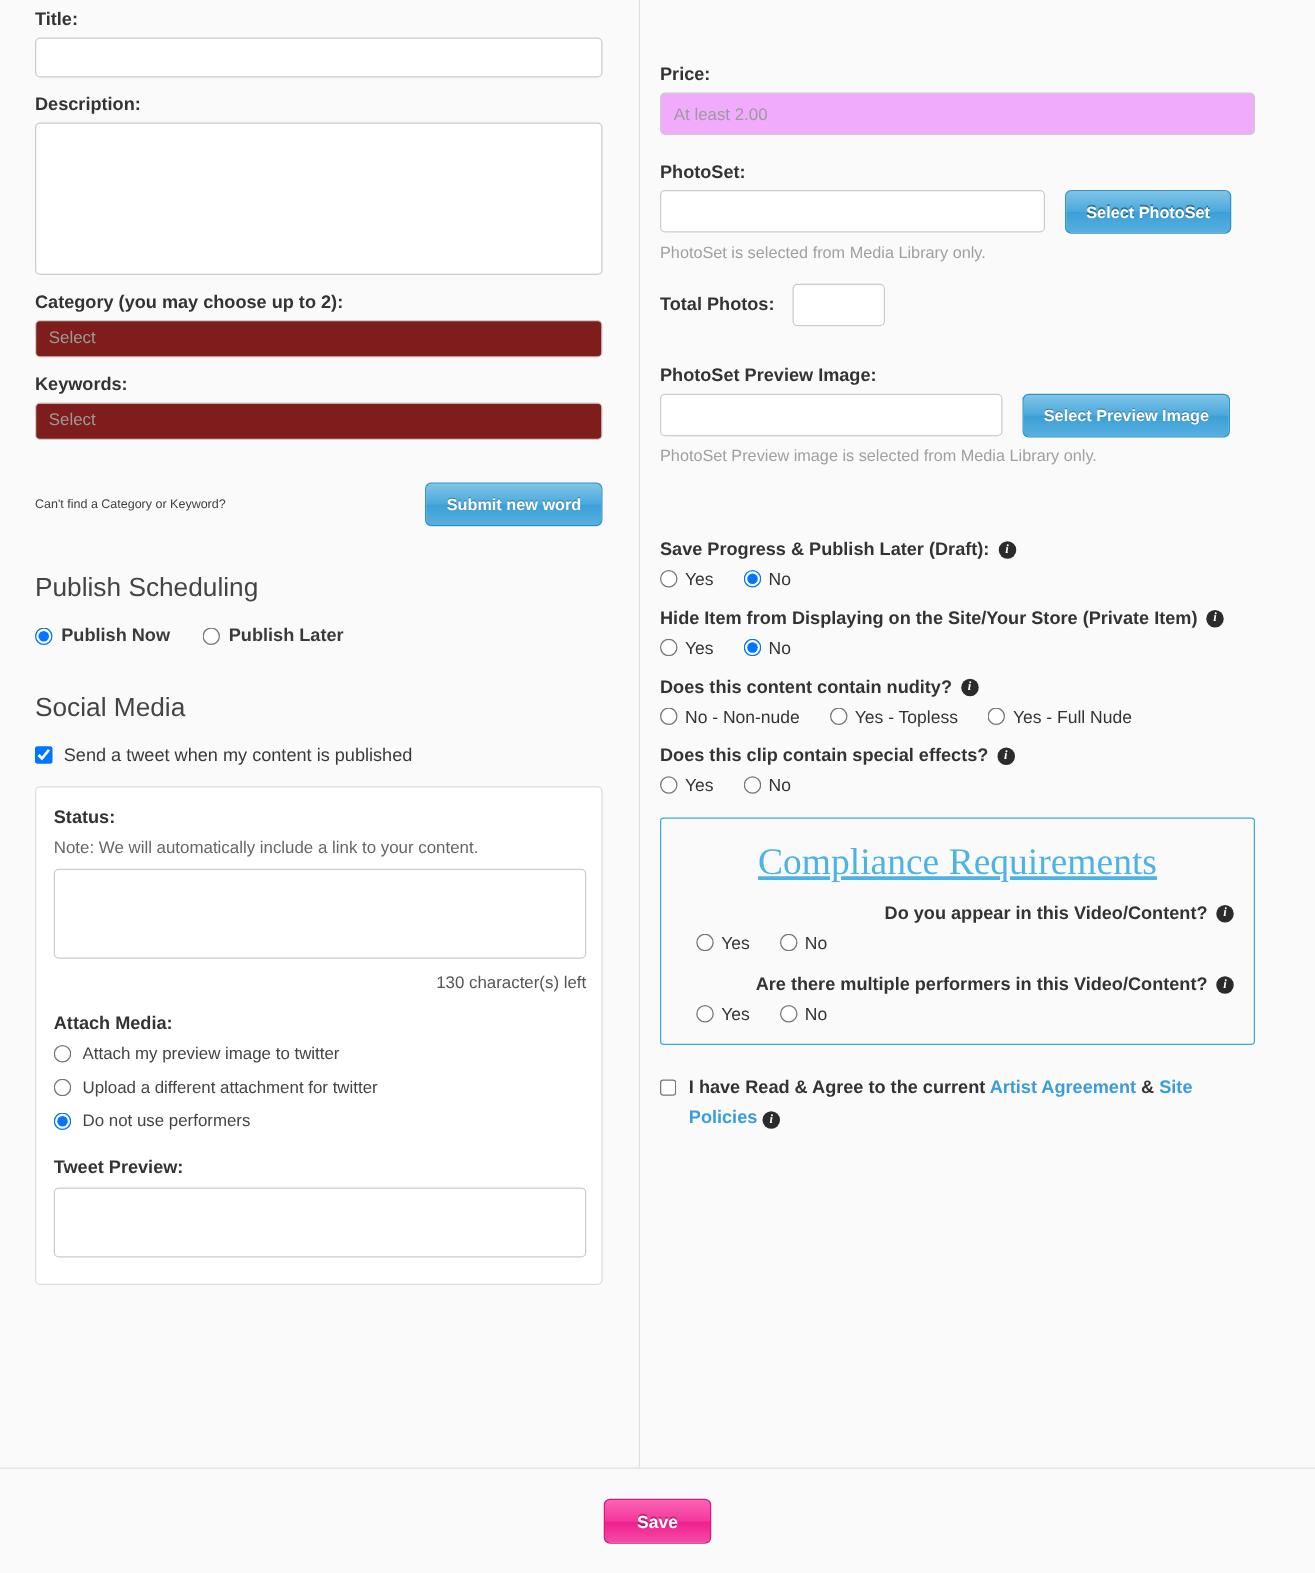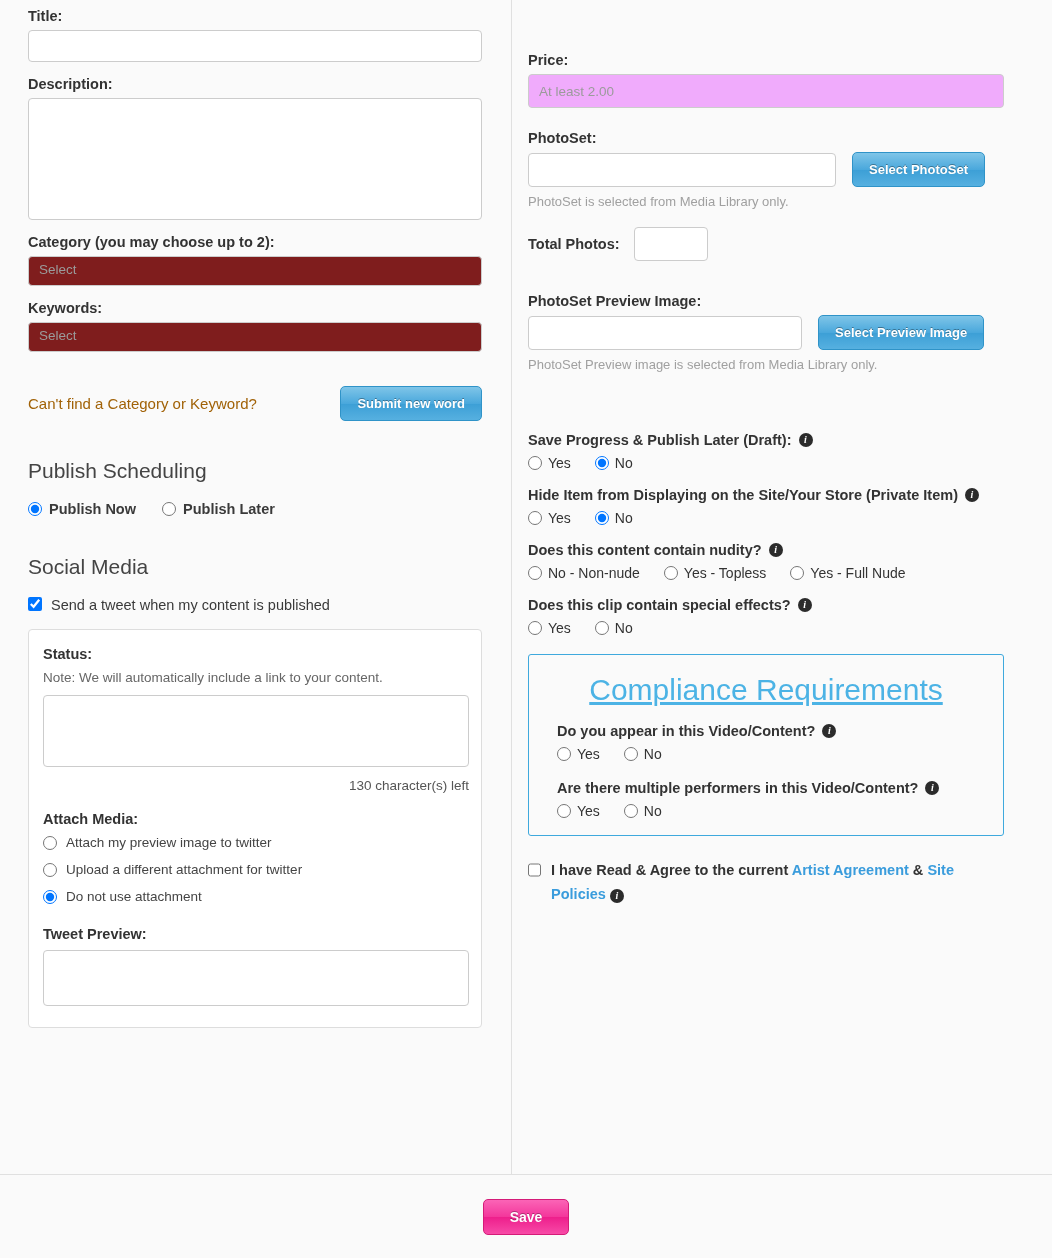--- a/index.html
+++ b/index.html
@@ -87,22 +87,22 @@
 
   
   .helper-row {
     display: flex;
     align-items: center;
     justify-content: space-between;
     margin-top: 34px;
     width: 454px;
   }
   .helper-text {
-    color: #a16207;
-    font-size: 15px;
+    color: #404040;
+    font-size: 10px;
     text-align: center;
   }
   .btn-blue {
     border: 1px solid #2f93c8;
     border-radius: 5px;
     background: linear-gradient(to bottom, #7fc5e8 0%, #4aa8dc 50%, #3c9fd6 51%, #56b0e0 100%);
     color: #fff;
     font-weight: bold;
     font-size: 13px;
     text-shadow: 0 -1px 0 rgba(0,0,0,.35);
@@ -201,21 +201,21 @@
     border: 1px solid #ccc;
     border-radius: 4px;
     background: #f0abfc;
     padding: 4px 10px;
     font-size: 13.5px;
     color: #333;
     outline: none;
     font-family: "Liberation Sans", sans-serif;
   }
   .r-input::placeholder { color: #9b9b9b; }
-  .inline-row { display: flex; align-items: flex-end; gap: 16px; }
+  .inline-row { display: flex; align-items: flex-start; gap: 16px; }
   .ps-input {
     width: 308px;
     height: 34px;
     border: 1px solid #ccc;
     border-radius: 4px;
     background: #fff;
     outline: none;
     padding: 4px 10px;
     font-family: "Liberation Sans", sans-serif;
     font-size: 13.5px;
@@ -289,22 +289,23 @@
     padding: 12px 16px 16px 16px;
     width: 476px;
   }
   .compliance h2 {
     color: #4cb3e5;
     font-size: 30px;
     font-weight: normal;
     text-align: center;
     margin: 6px 0 14px 0;
     text-decoration: underline;
-  }
-  .compliance .q-label { margin-left: 12px; }
+    font-family: Liberation Serif, serif;
+  }
+  .compliance .q-label { margin-left: 12px; justify-content: flex-end; }
   .compliance .opts { margin-left: 12px; }
   .compliance .q-block + .q-block { margin-top: 18px; }
   .agree {
     display: flex;
     align-items: flex-start;
     gap: 10px;
     margin-top: 22px;
     width: 470px;
     font-size: 14.5px;
     font-weight: bold;
@@ -400,21 +401,21 @@
         <label class="attach-opt">
           <input type="radio" name="attach" style="">
           <span>Attach my preview image to twitter</span>
         </label>
         <label class="attach-opt">
           <input type="radio" name="attach" style="">
           <span>Upload a different attachment for twitter</span>
         </label>
         <label class="attach-opt">
           <input type="radio" name="attach" checked="" style="">
-          <span>Do not use attachment</span>
+          <span>Do not use performers</span>
         </label>
 
         <div class="spacer-10"></div>
         <label class="lbl">Tweet Preview:</label>
         <textarea class="preview" style=""></textarea>
       </div>
       <div class="spacer-22"></div>
     </div>
 
     <div class="col-right">

